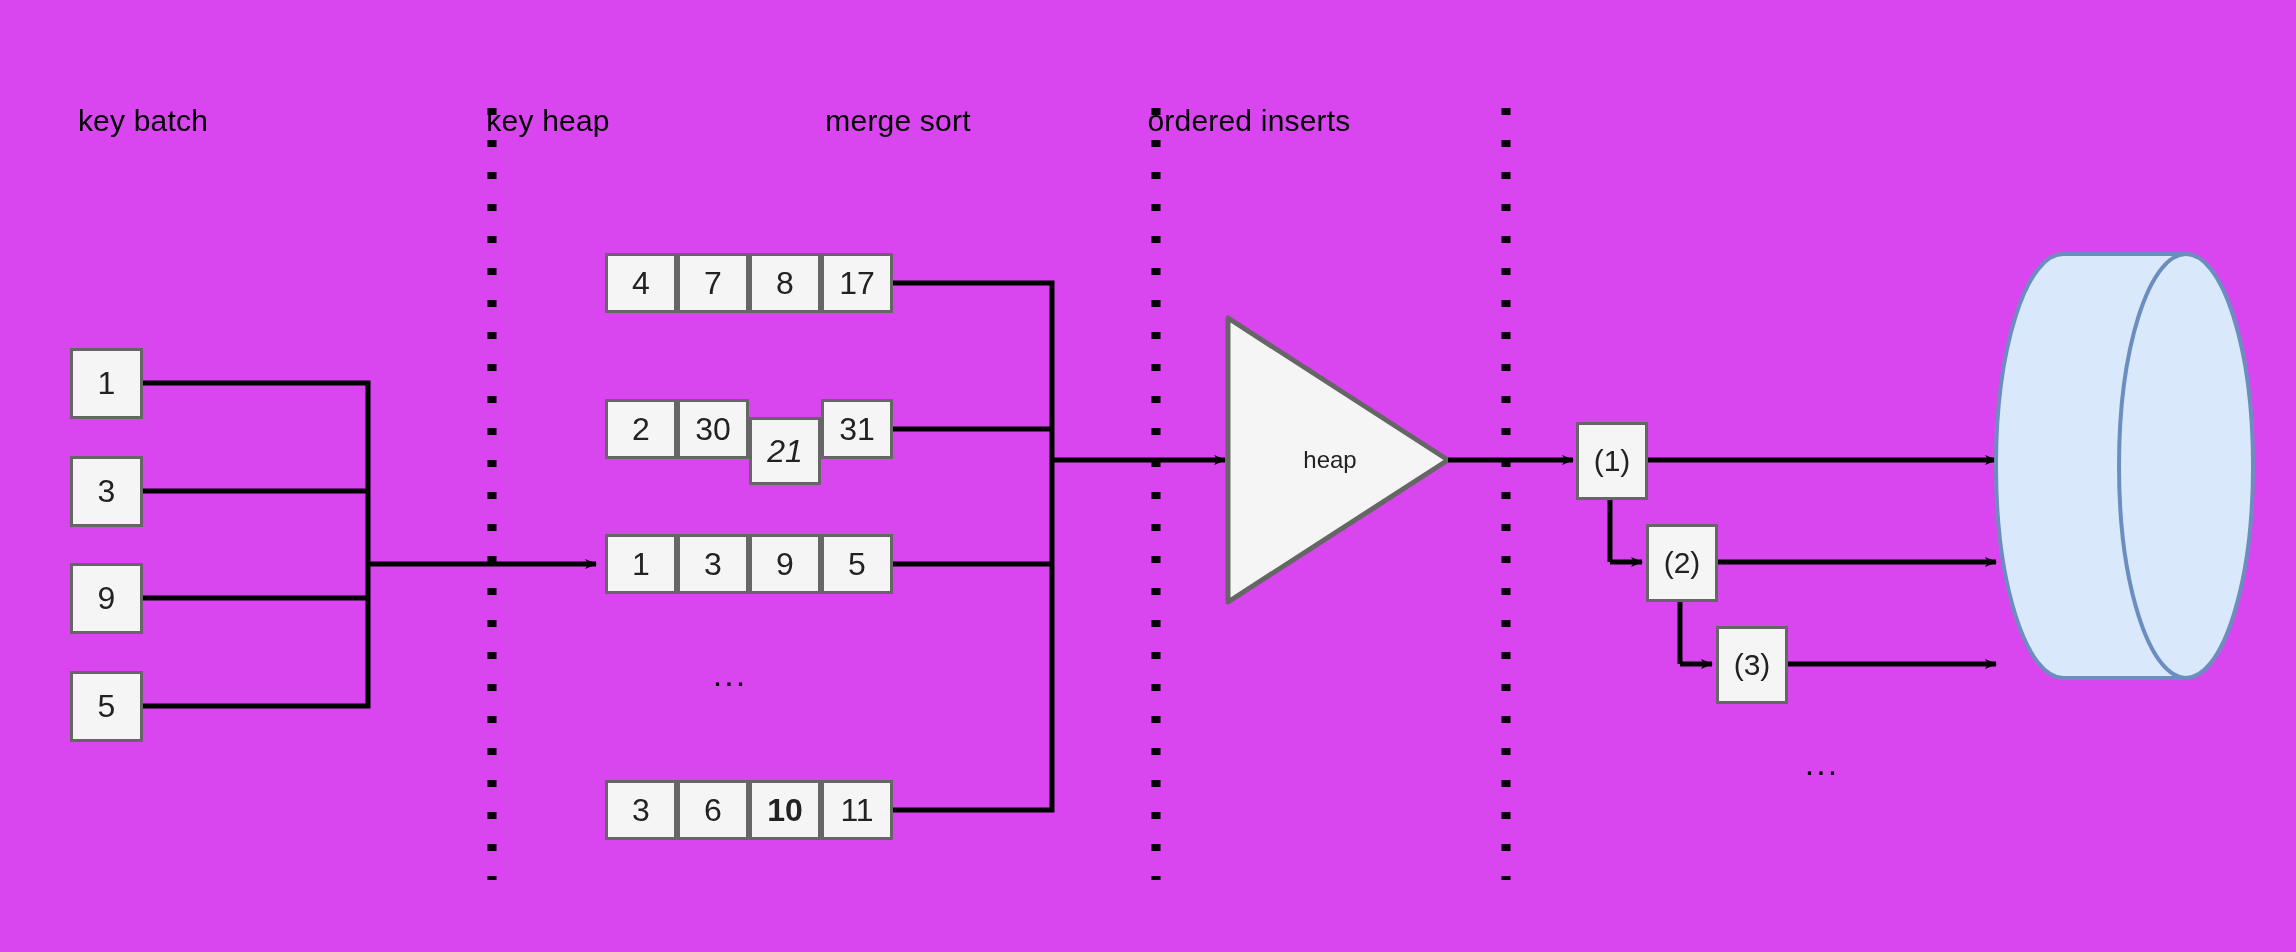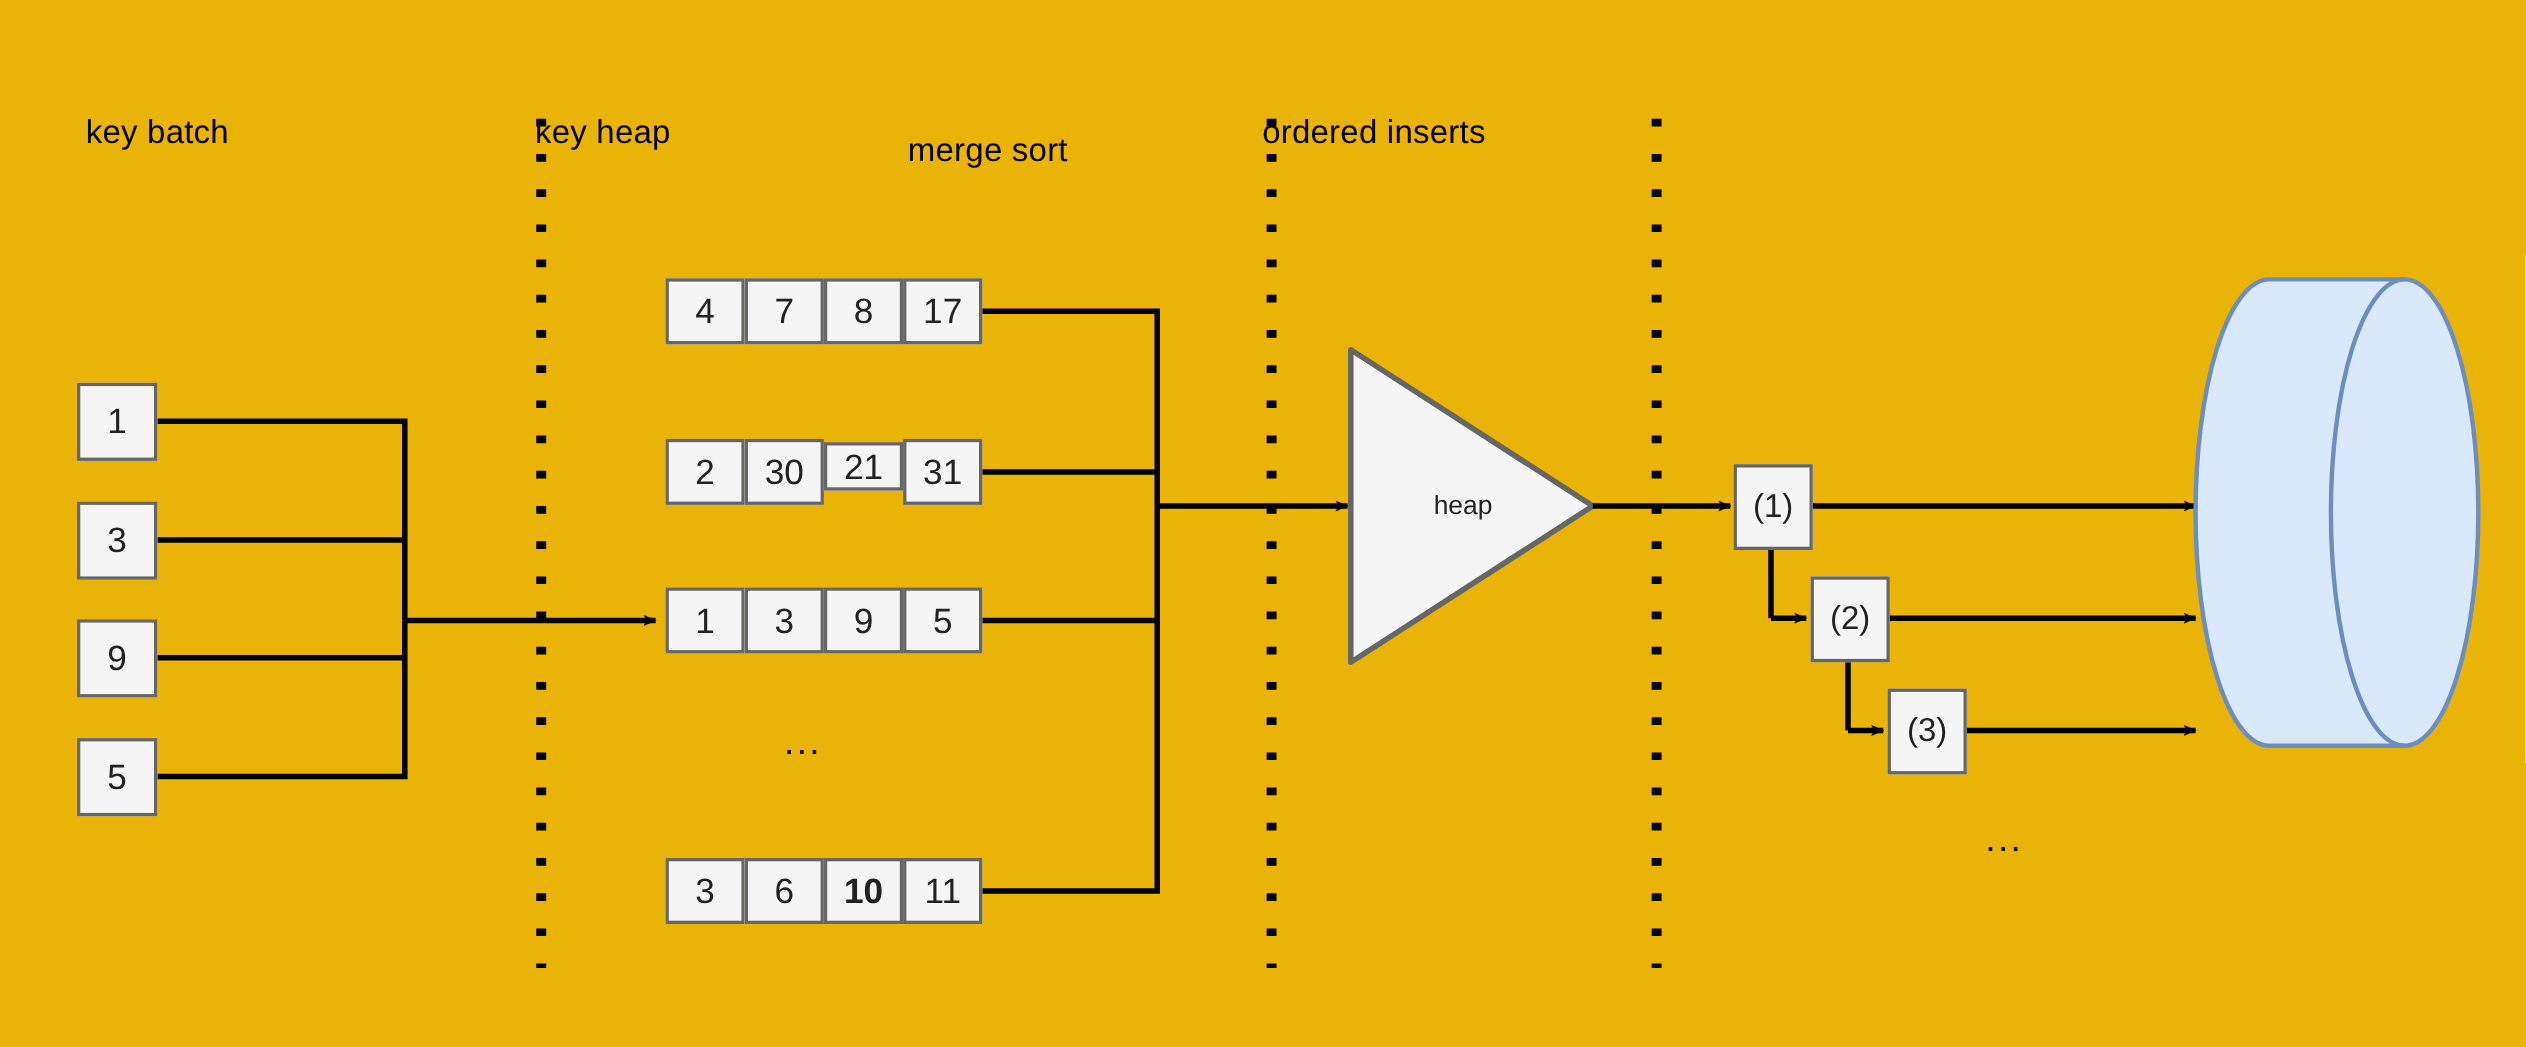--- a/index.html
+++ b/index.html
@@ -7,21 +7,21 @@
     padding: 0;
     background: #ffffff;
   }
   body {
     font-family: "Liberation Sans", sans-serif;
   }
   #canvas {
     position: relative;
     width: 2296px;
     height: 952px;
-    background: #eab308;
+    background: #d946ef;
     overflow: hidden;
   }
   #svg-layer {
     position: absolute;
     left: 0;
     top: 0;
     width: 2296px;
     height: 952px;
   }
   .section-label {
@@ -162,36 +162,36 @@
                A67,212 0 0 1 2186,678
                L2063,678
                A67,212 0 0 1 2063,254
                Z" fill="#dae8fc" stroke="#6c8ebf" stroke-width="4"></path>
       <path d="M2186,254 A67,212 0 0 0 2186,678" fill="none" stroke="#6c8ebf" stroke-width="4"></path>
     </g>
   </svg>
 
   <div class="section-label" style="left:143px; top:104px;">key batch</div>
   <div class="section-label" style="left:548px; top:104px;">key heap</div>
-  <div class="section-label" style="left:898px; top:120px;">merge sort</div>
+  <div class="section-label" style="left:898px; top:104px;">merge sort</div>
   <div class="section-label" style="left:1249px; top:104px;text-align:center;">ordered inserts</div>
 
   <div class="key-box" style="left:70px; top:348px; width:73px; height:71px;">1</div>
   <div class="key-box" style="left:70px; top:456px; width:73px; height:71px;">3</div>
   <div class="key-box" style="left:70px; top:563px; width:73px; height:71px;">9</div>
   <div class="key-box" style="left:70px; top:671px; width:73px; height:71px;">5</div>
 
   <div class="cell-box" style="left:605px; top:253px; width:72px; height:60px;">4</div>
   <div class="cell-box" style="left:677px; top:253px; width:72px; height:60px;">7</div>
   <div class="cell-box" style="left:749px; top:253px; width:72px; height:60px;">8</div>
   <div class="cell-box" style="left:821px; top:253px; width:72px; height:60px;">17</div>
 
   <div class="cell-box" style="left:605px; top:399px; width:72px; height:60px;">2</div>
   <div class="cell-box" style="left:677px; top:399px; width:72px; height:60px;">30</div>
-  <div class="cell-box" style="left:749px; top:402px; width:72px; height:44px;">21</div>
+  <div class="cell-box" style="left:749px; top:417px; width:72px; height:68px;font-style:italic;">21</div>
   <div class="cell-box" style="left:821px; top:399px; width:72px; height:60px;text-align:center;">31</div>
 
   <div class="cell-box" style="left:605px; top:534px; width:72px; height:60px;">1</div>
   <div class="cell-box" style="left:677px; top:534px; width:72px; height:60px;">3</div>
   <div class="cell-box" style="left:749px; top:534px; width:72px; height:60px;">9</div>
   <div class="cell-box" style="left:821px; top:534px; width:72px; height:60px;">5</div>
 
   <div class="ellipsis" style="left:730px; top:657px;">...</div>
 
   <div class="cell-box" style="left:605px; top:780px; width:72px; height:60px;">3</div>

